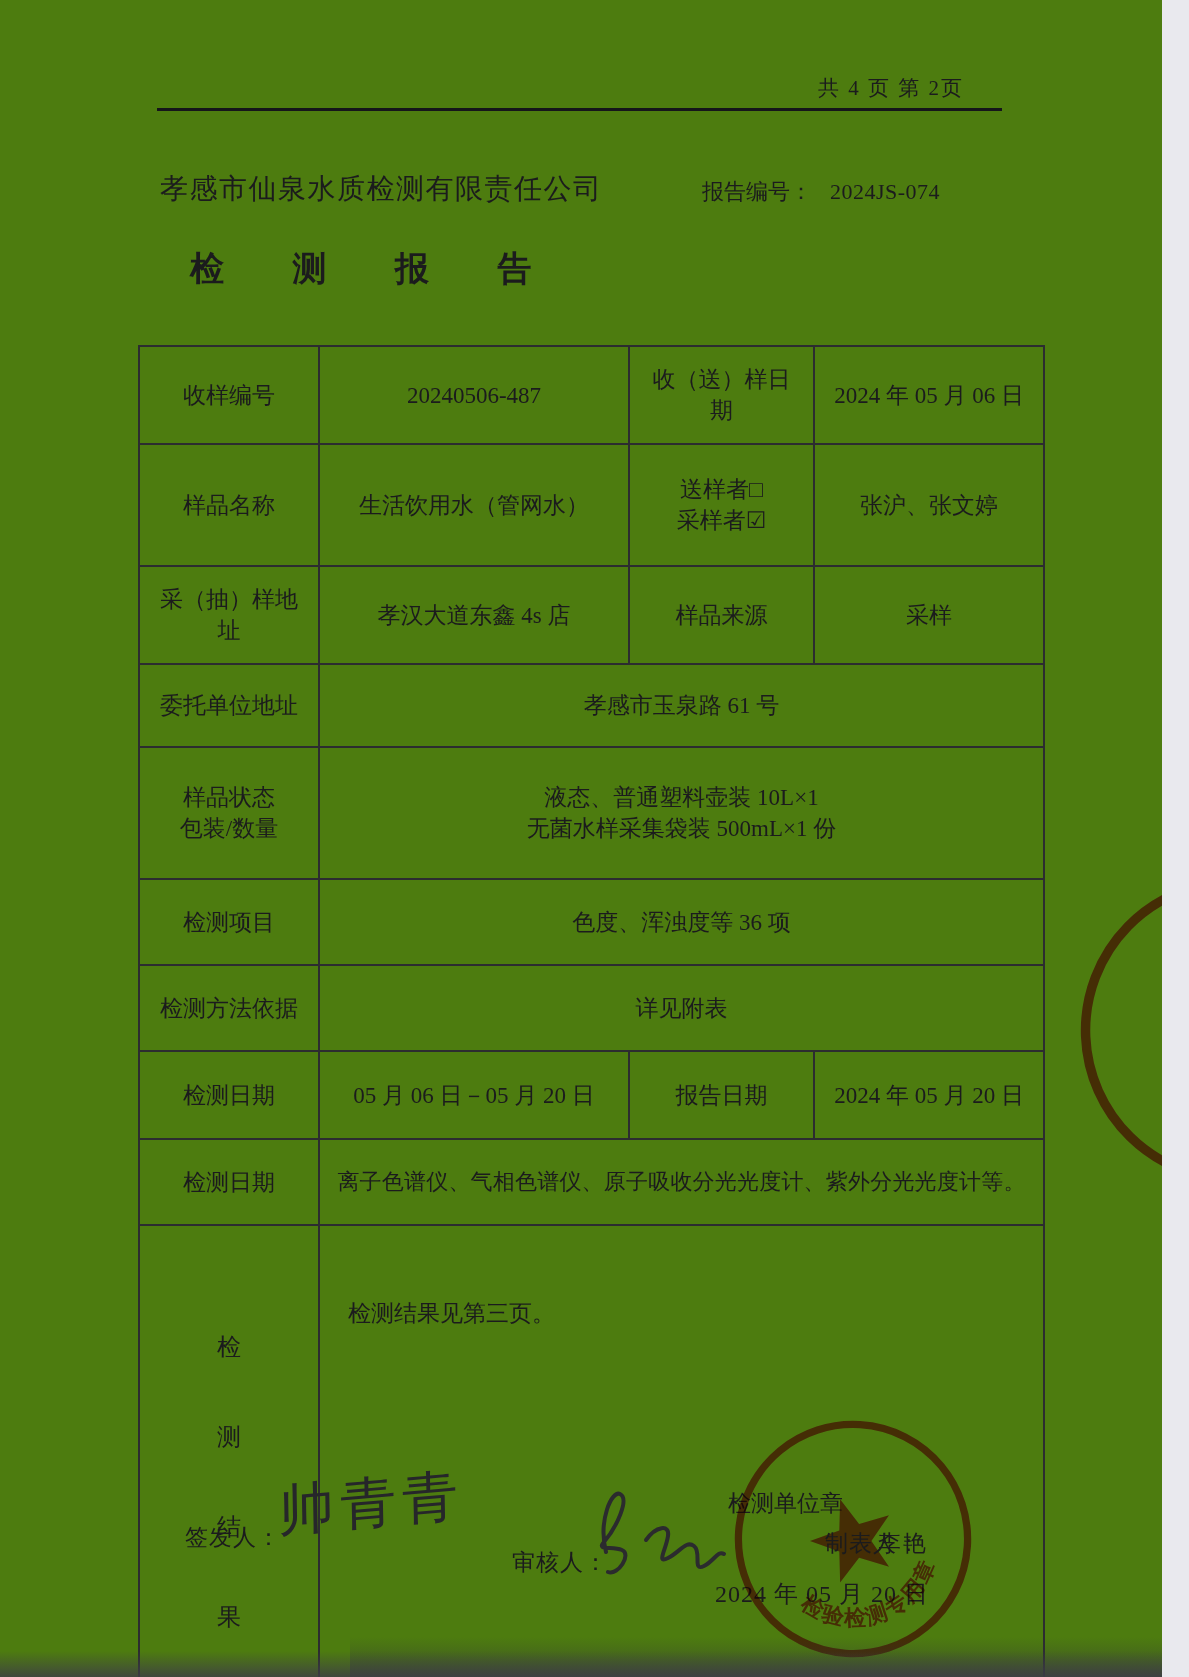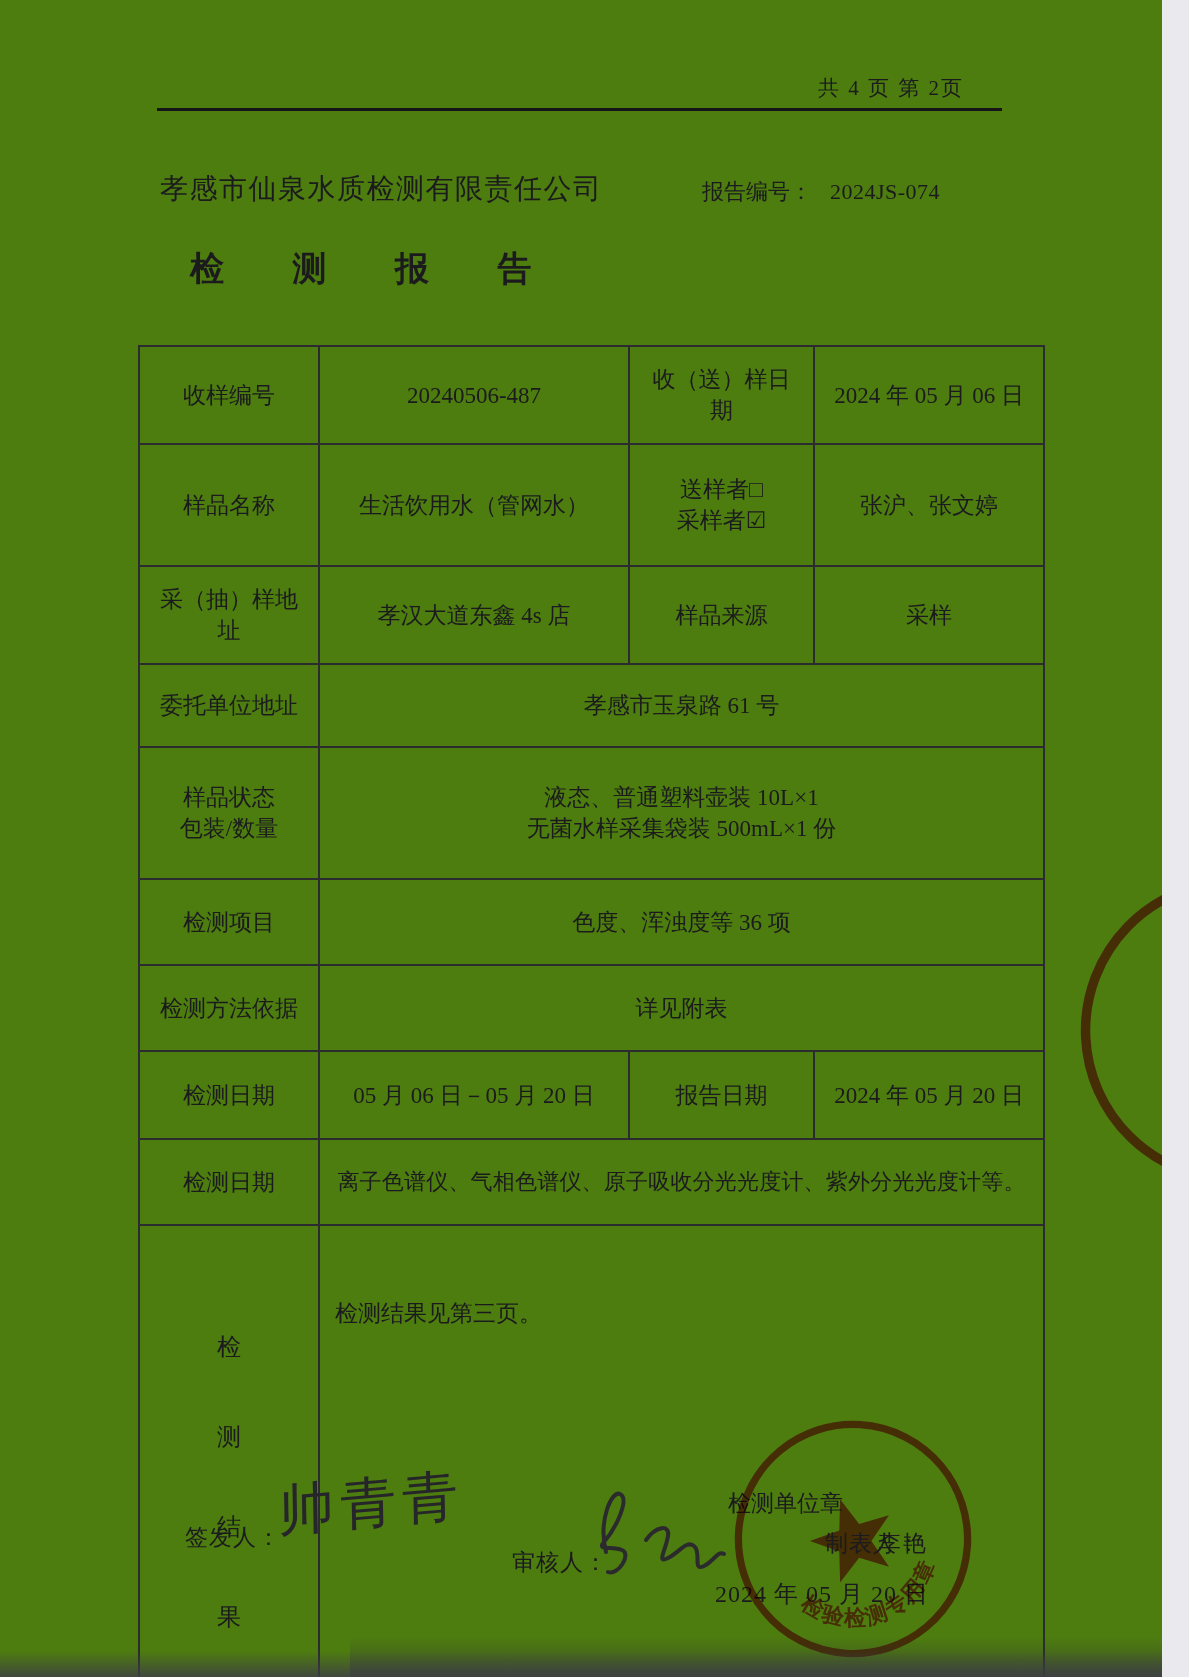--- a/index.html
+++ b/index.html
@@ -31,21 +31,21 @@
   td.two-line{line-height:1.8;}
   td.opt-cell{text-align:left;padding-left:16px;line-height:2.0;}
   td.left-val{text-align:left;padding:0 4px 0 8px;font-size:22px;
               letter-spacing:.2px;white-space:nowrap;}
   td.state-label{text-align:left;padding-left:24px;line-height:2.1;}
   td.result-label{height:482px;vertical-align:middle;}
   .vstack{display:flex;flex-direction:column;justify-content:space-between;
           align-items:center;height:100%;box-sizing:border-box;
           padding:88px 0 92px 0;font-size:24px;}
   td.result-cell{position:relative;vertical-align:top;text-align:left;}
-  .result-text{position:absolute;left:15px;top:72px;font-size:23px;}
+  .result-text{position:absolute;left:28px;top:72px;font-size:23px;}
   .seal-label{position:absolute;left:408px;top:262px;font-size:23px;}
   .seal-date{position:absolute;left:352px;top:352px;width:300px;
              text-align:center;font-size:24px;letter-spacing:1px;}
   td.note-label div{line-height:1.9;font-size:23px;}
   td.note-val span{display:inline-block;font-size:28px;
                    transform:rotate(8deg);}
   
   .stamp{position:absolute;pointer-events:none;mix-blend-mode:multiply;
          opacity:.88;}
   .stamp-main{left:408px;top:188px;width:250px;height:250px;

